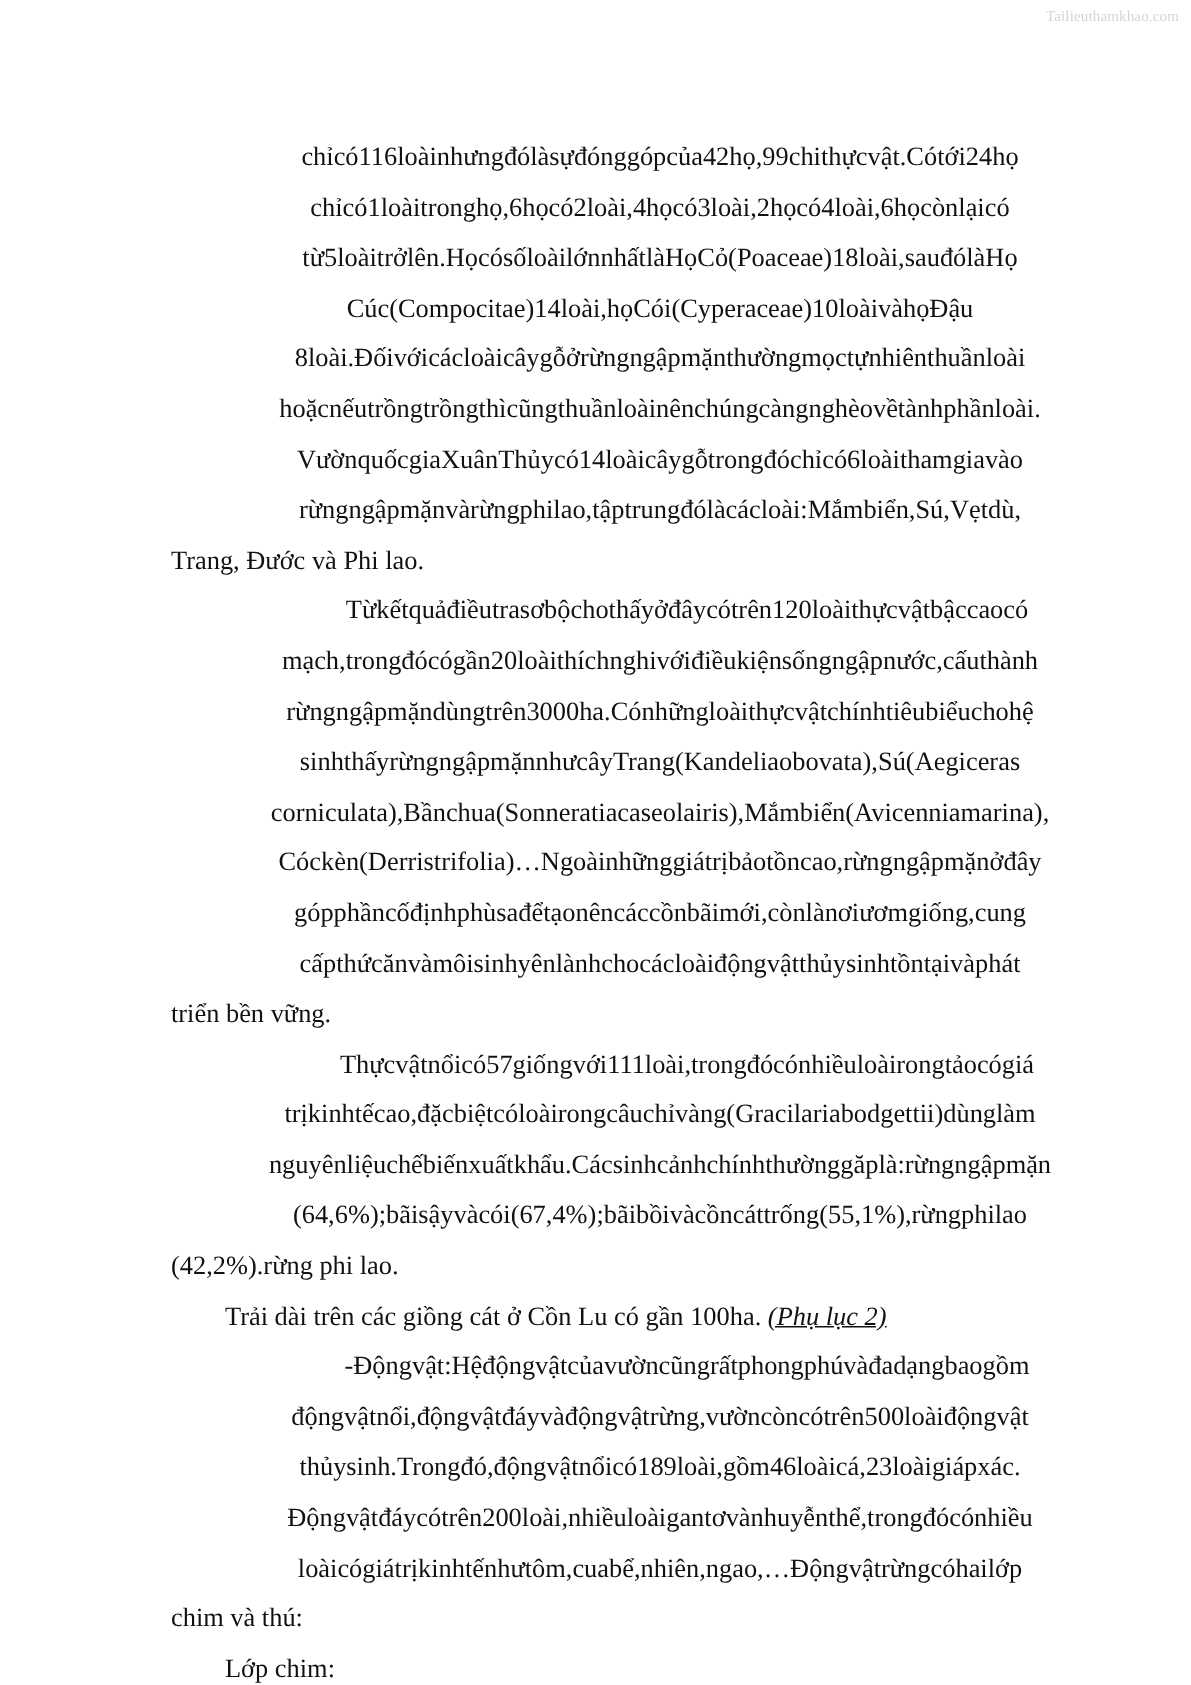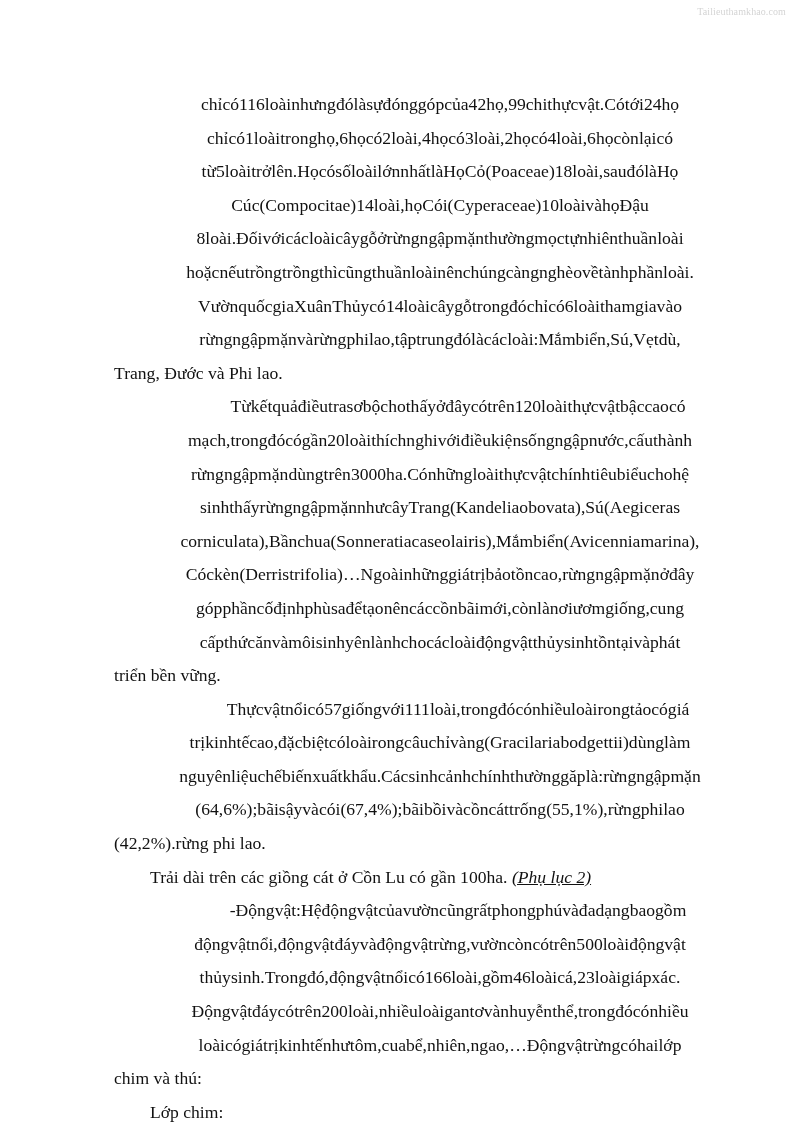--- a/index.html
+++ b/index.html
@@ -457,21 +457,21 @@
     </div>
     <div class="line">
       <span class="w">thủy</span>
       <span class="w">sinh.</span>
       <span class="w">Trong</span>
       <span class="w">đó,</span>
       <span class="w">động</span>
       <span class="w">vật</span>
       <span class="w">nổi</span>
       <span class="w">có</span>
-      <span class="w">166</span>
+      <span class="w">189</span>
       <span class="w">loài,</span>
       <span class="w">gồm</span>
       <span class="w">46</span>
       <span class="w">loài</span>
       <span class="w">cá,</span>
       <span class="w">23</span>
       <span class="w">loài</span>
       <span class="w">giáp</span>
       <span class="w">xác.</span>
     </div>

